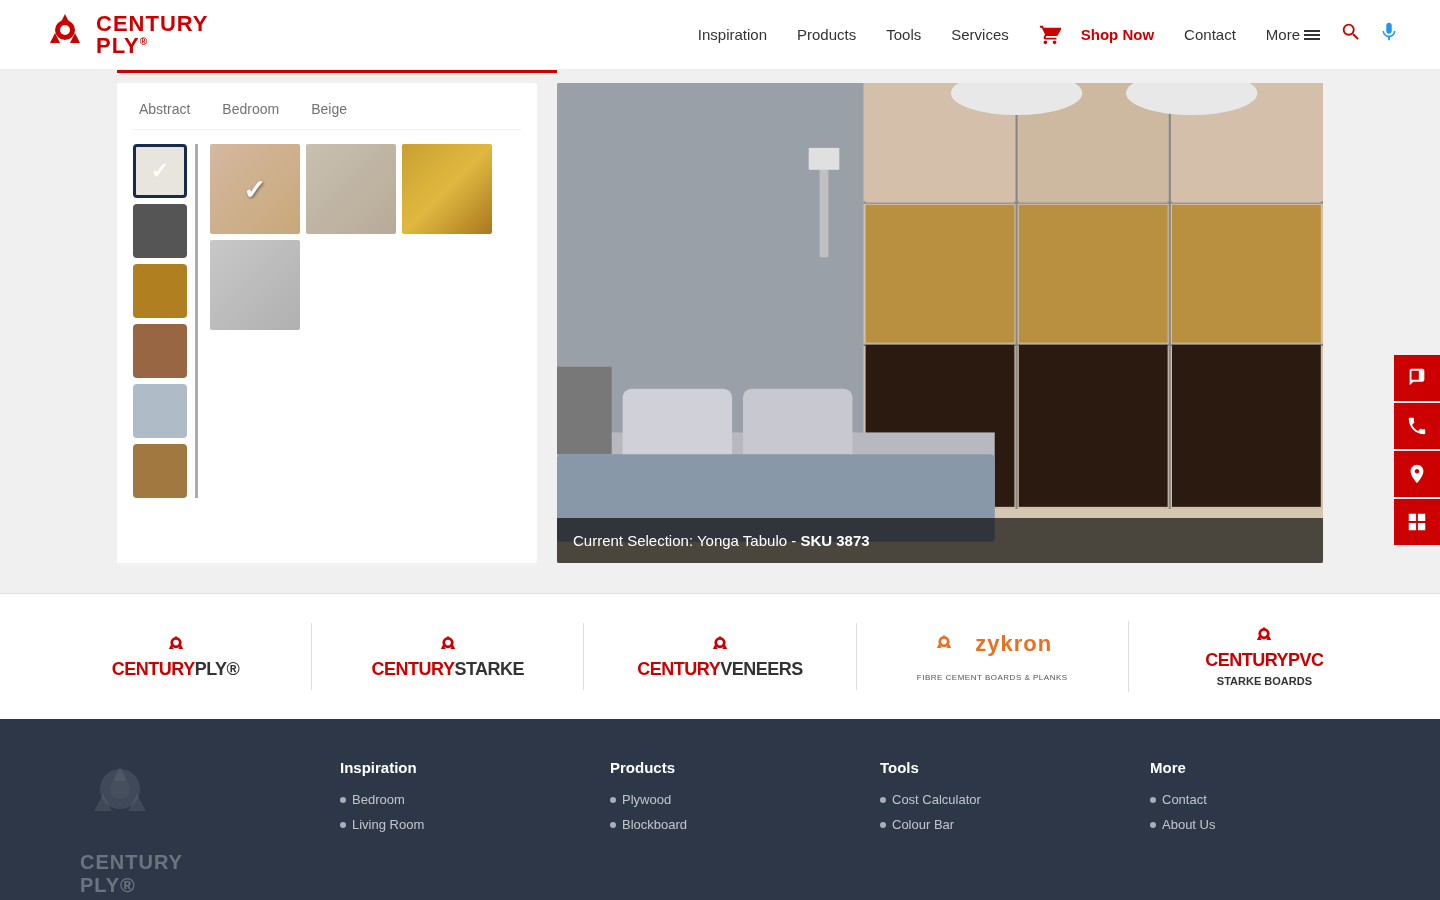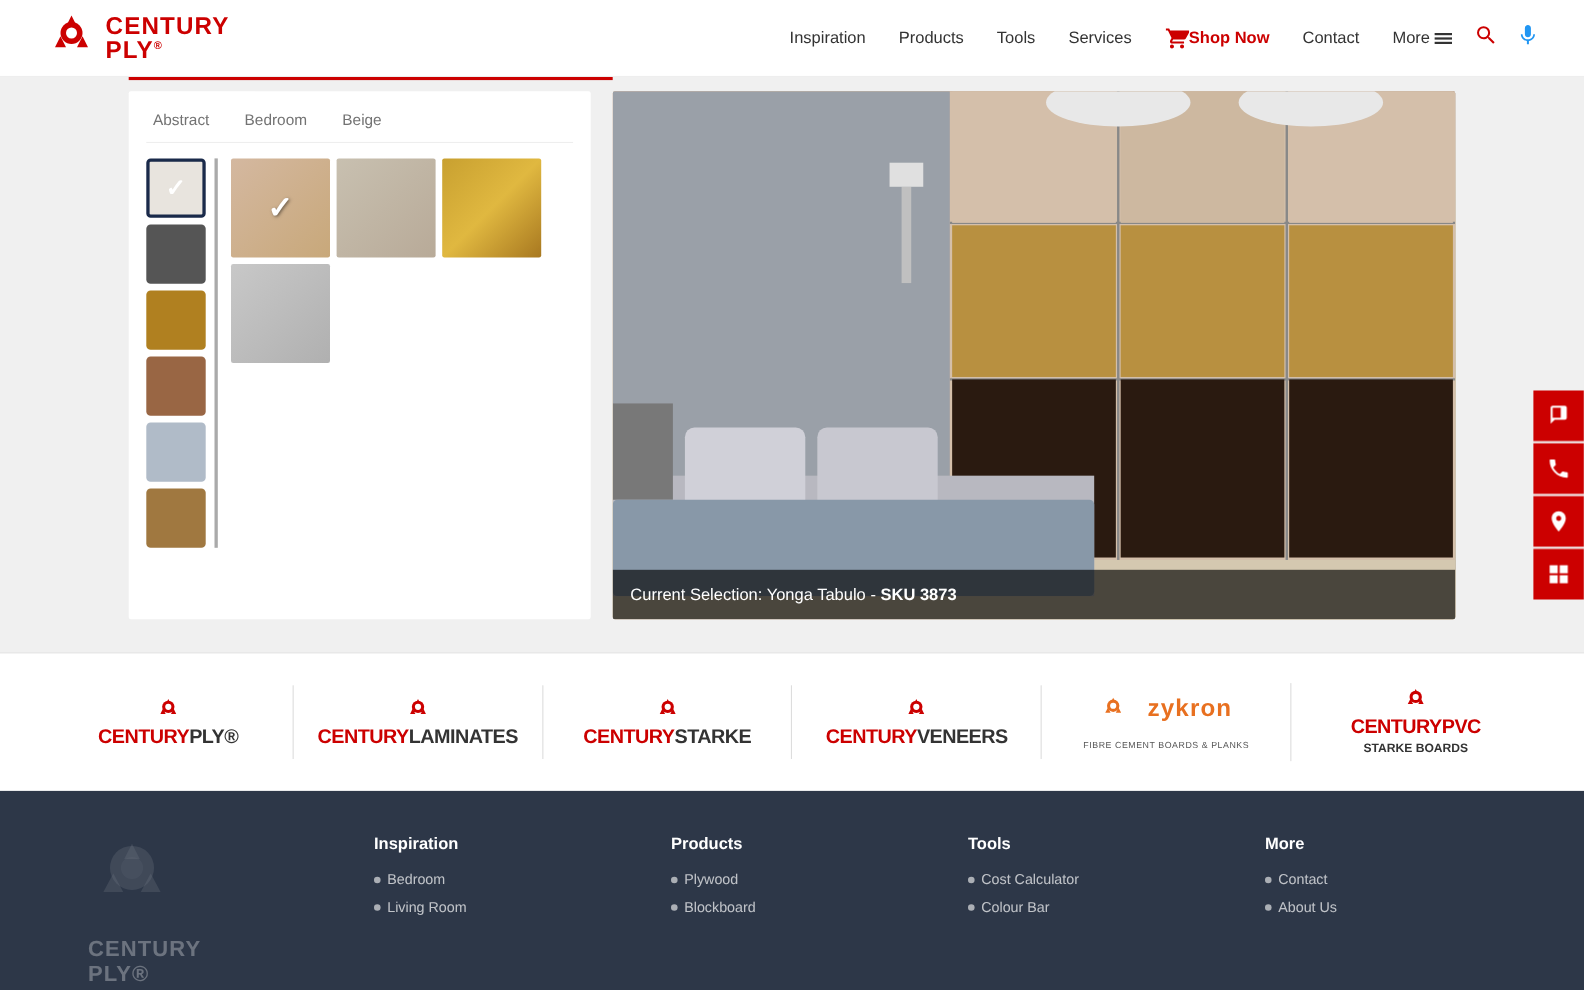--- a/index.html
+++ b/index.html
@@ -55,21 +55,21 @@
     .nav-item {
       font-size: 15px;
       color: #333;
       cursor: pointer;
       text-decoration: none;
       font-weight: 500;
     }
     .shop-now-btn {
       display: flex;
       align-items: center;
-      gap: 0;
+      gap: 20px;
       color: #cc0000;
       font-weight: 600;
       font-size: 15px;
       cursor: pointer;
     }
     .cart-icon-svg { width: 22px; height: 22px; }
     .header-icons {
       display: flex;
       align-items: center;
       gap: 16px;
@@ -540,34 +540,20 @@
     <div style="text-align:center">
       <div style="display:flex; align-items:center; gap:2px; justify-content:center; margin-bottom:2px;">
         <svg width="24" height="24" viewBox="0 0 30 30">
             <circle cx="15" cy="12" r="7" fill="#cc0000"></circle>
             <polygon points="15,3 18,9 12,9" fill="#cc0000"></polygon>
             <polygon points="9,14 6,20 12,20" fill="#cc0000"></polygon>
             <polygon points="21,14 24,20 18,20" fill="#cc0000"></polygon>
             <circle cx="15" cy="12" r="3.5" fill="#fff"></circle>
           </svg>
       </div>
-      <span class="brand-logo-text">CENTURY</span><span class="brand-logo-sub">LAMINATES</span>
-    </div>
-  </div>
-  <div class="brand-item">
-    <div style="text-align:center">
-      <div style="display:flex; align-items:center; gap:2px; justify-content:center; margin-bottom:2px;">
-        <svg width="24" height="24" viewBox="0 0 30 30">
-            <circle cx="15" cy="12" r="7" fill="#cc0000"></circle>
-            <polygon points="15,3 18,9 12,9" fill="#cc0000"></polygon>
-            <polygon points="9,14 6,20 12,20" fill="#cc0000"></polygon>
-            <polygon points="21,14 24,20 18,20" fill="#cc0000"></polygon>
-            <circle cx="15" cy="12" r="3.5" fill="#fff"></circle>
-          </svg>
-      </div>
       <span class="brand-logo-text">CENTURY</span><span class="brand-logo-sub">STARKE</span>
     </div>
   </div>
   <div class="brand-item">
     <div style="text-align:center">
       <div style="display:flex; align-items:center; gap:2px; justify-content:center; margin-bottom:2px;">
         <svg width="24" height="24" viewBox="0 0 30 30">
             <circle cx="15" cy="12" r="7" fill="#cc0000"></circle>
             <polygon points="15,3 18,9 12,9" fill="#cc0000"></polygon>
             <polygon points="9,14 6,20 12,20" fill="#cc0000"></polygon>

